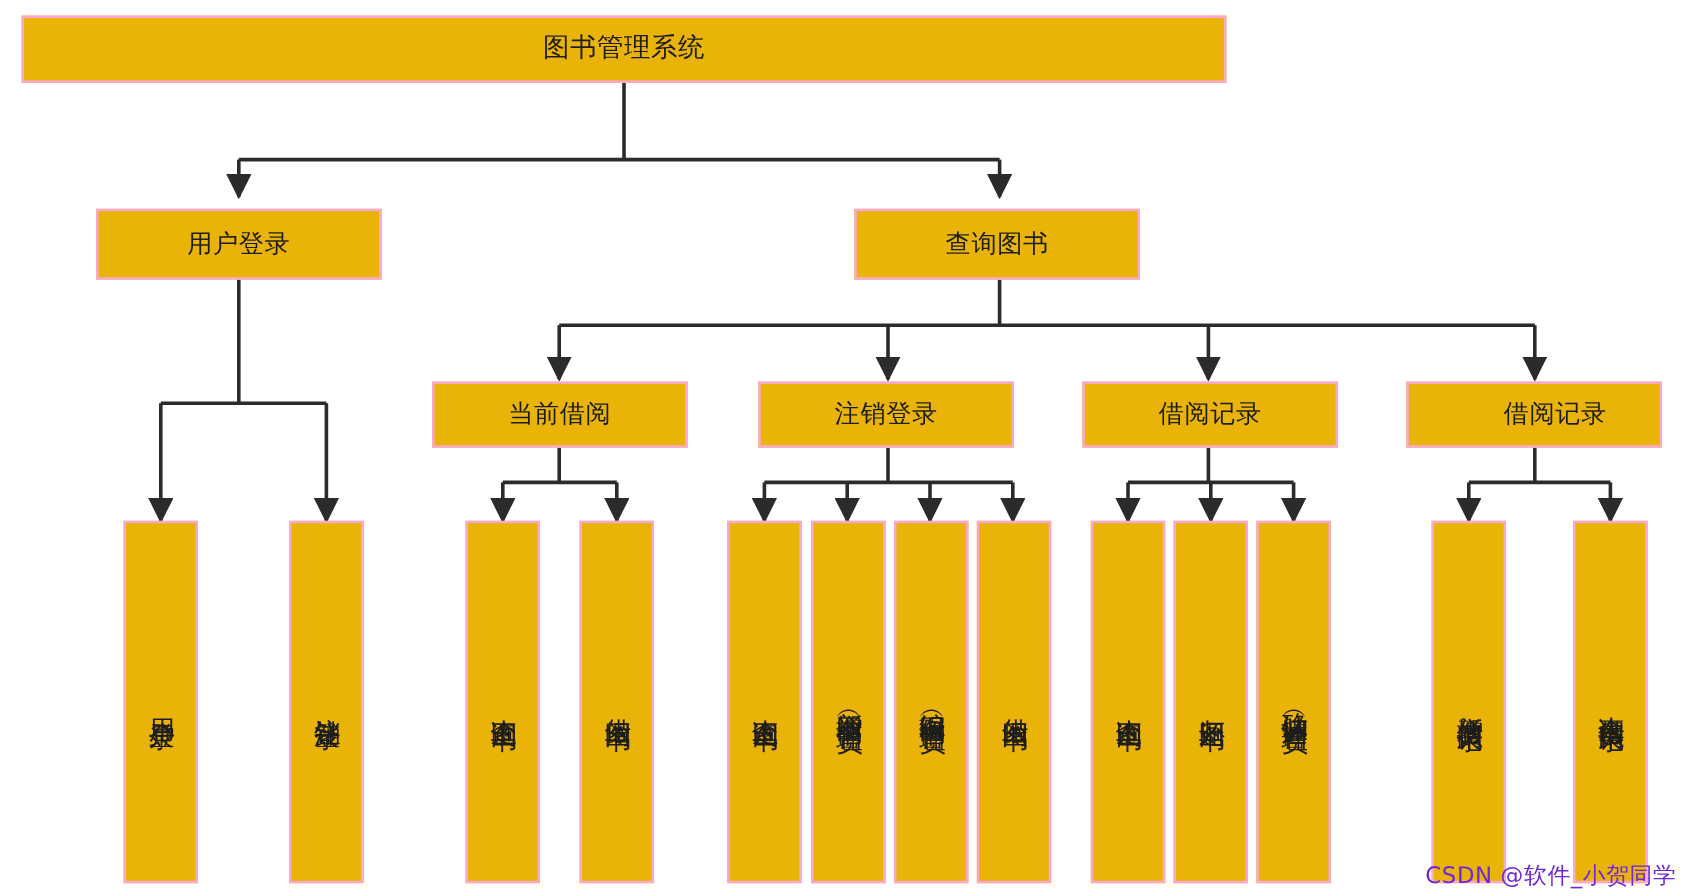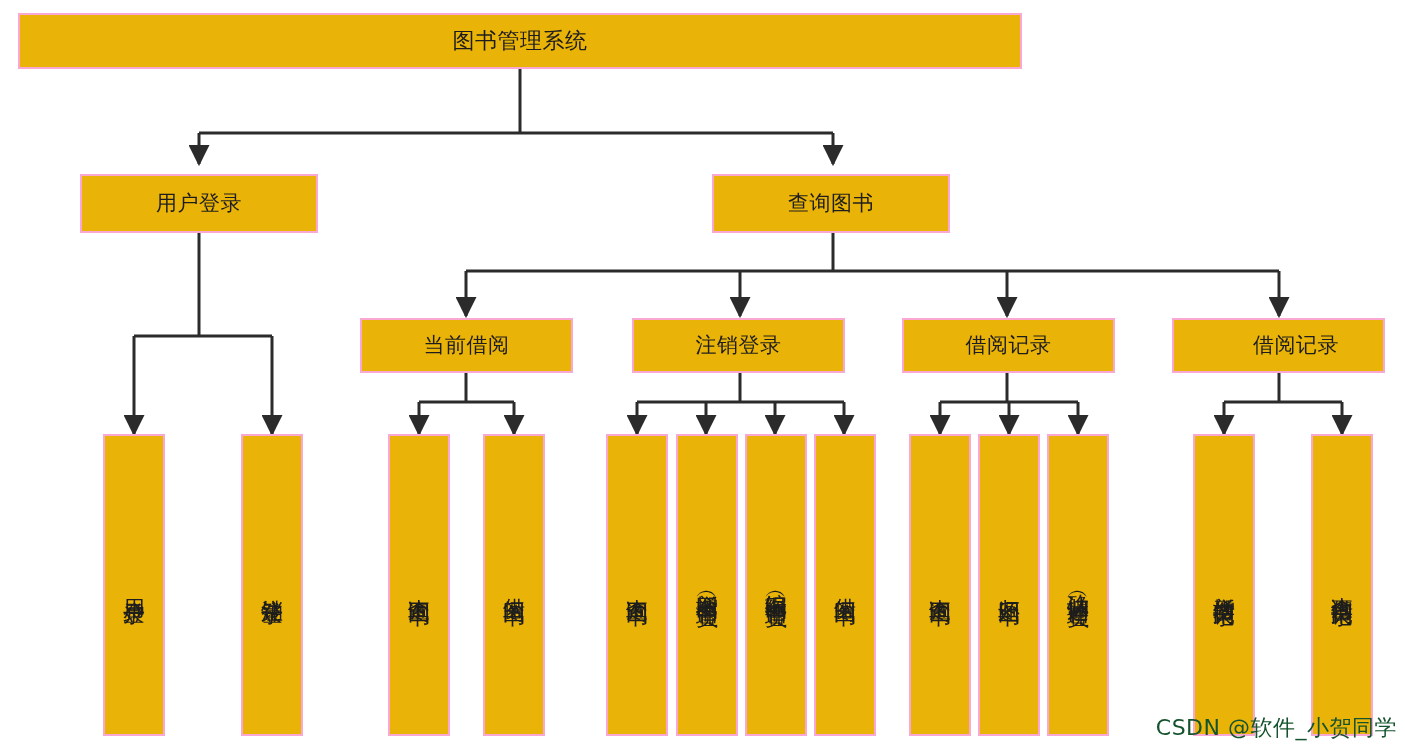--- a/index.html
+++ b/index.html
@@ -62,22 +62,22 @@
     font-size: 22px;
     line-height: 1.18;
     letter-spacing: 2px;
     white-space: nowrap;
     max-height: 100%;
   }
   #watermark {
     position: absolute;
     right: 8px;
     bottom: 4px;
-    font-size: 22px;
-    color: #14532d;
+    font-size: 19px;
+    color: #6d28d9;
     white-space: nowrap;
     letter-spacing: 0.5px;
   }
 </style>
 </head>
 <body>
 
 <div id="diagram-root">
 
   <svg id="edges-layer" viewBox="0 0 1405 747" xmlns="http://www.w3.org/2000/svg">

